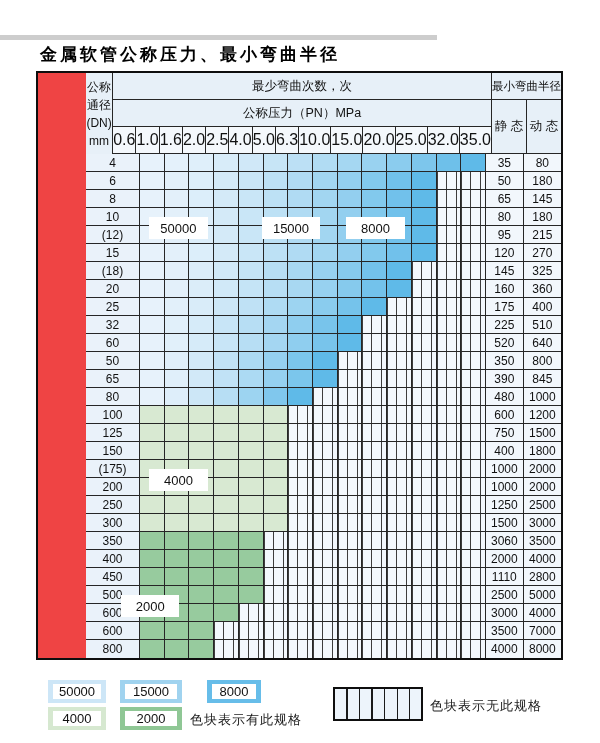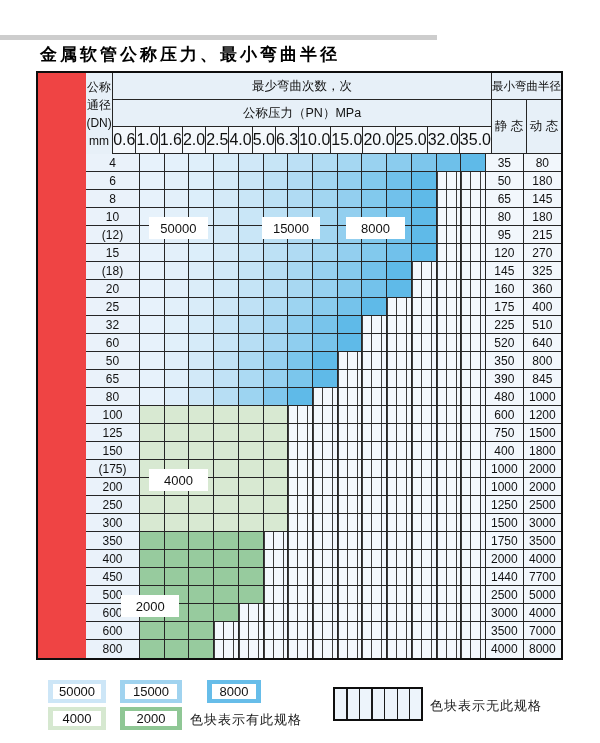--- a/index.html
+++ b/index.html
@@ -505,21 +505,21 @@
           <div class="td td-cell" style="background: rgb(151, 203, 158);"></div>
           <div class="td td-cell td-hatch"></div>
           <div class="td td-cell td-hatch"></div>
           <div class="td td-cell td-hatch"></div>
           <div class="td td-cell td-hatch"></div>
           <div class="td td-cell td-hatch"></div>
           <div class="td td-cell td-hatch"></div>
           <div class="td td-cell td-hatch"></div>
           <div class="td td-cell td-hatch"></div>
           <div class="td td-cell td-hatch"></div>
-          <div class="td td-static">1750</div>
+          <div class="td td-static">3060</div>
           <div class="td td-dynamic">3500</div>
         </div>
         <div class="tr">
           <div class="td td-dn">400</div>
           <div class="td td-cell" style="background: rgb(151, 203, 158);"></div>
           <div class="td td-cell" style="background: rgb(151, 203, 158);"></div>
           <div class="td td-cell" style="background: rgb(151, 203, 158);"></div>
           <div class="td td-cell" style="background: rgb(151, 203, 158);"></div>
           <div class="td td-cell" style="background: rgb(151, 203, 158);"></div>
           <div class="td td-cell td-hatch"></div>
@@ -543,22 +543,22 @@
           <div class="td td-cell" style="background: rgb(151, 203, 158);"></div>
           <div class="td td-cell td-hatch"></div>
           <div class="td td-cell td-hatch"></div>
           <div class="td td-cell td-hatch"></div>
           <div class="td td-cell td-hatch"></div>
           <div class="td td-cell td-hatch"></div>
           <div class="td td-cell td-hatch"></div>
           <div class="td td-cell td-hatch"></div>
           <div class="td td-cell td-hatch"></div>
           <div class="td td-cell td-hatch"></div>
-          <div class="td td-static">1440</div>
-          <div class="td td-dynamic">7700</div>
+          <div class="td td-static">1110</div>
+          <div class="td td-dynamic">2800</div>
         </div>
         <div class="tr">
           <div class="td td-dn">500</div>
           <div class="td td-cell" style="background: rgb(151, 203, 158);"></div>
           <div class="td td-cell" style="background: rgb(151, 203, 158);"></div>
           <div class="td td-cell" style="background: rgb(151, 203, 158);"></div>
           <div class="td td-cell" style="background: rgb(151, 203, 158);"></div>
           <div class="td td-cell" style="background: rgb(151, 203, 158);"></div>
           <div class="td td-cell td-hatch"></div>
           <div class="td td-cell td-hatch"></div>

